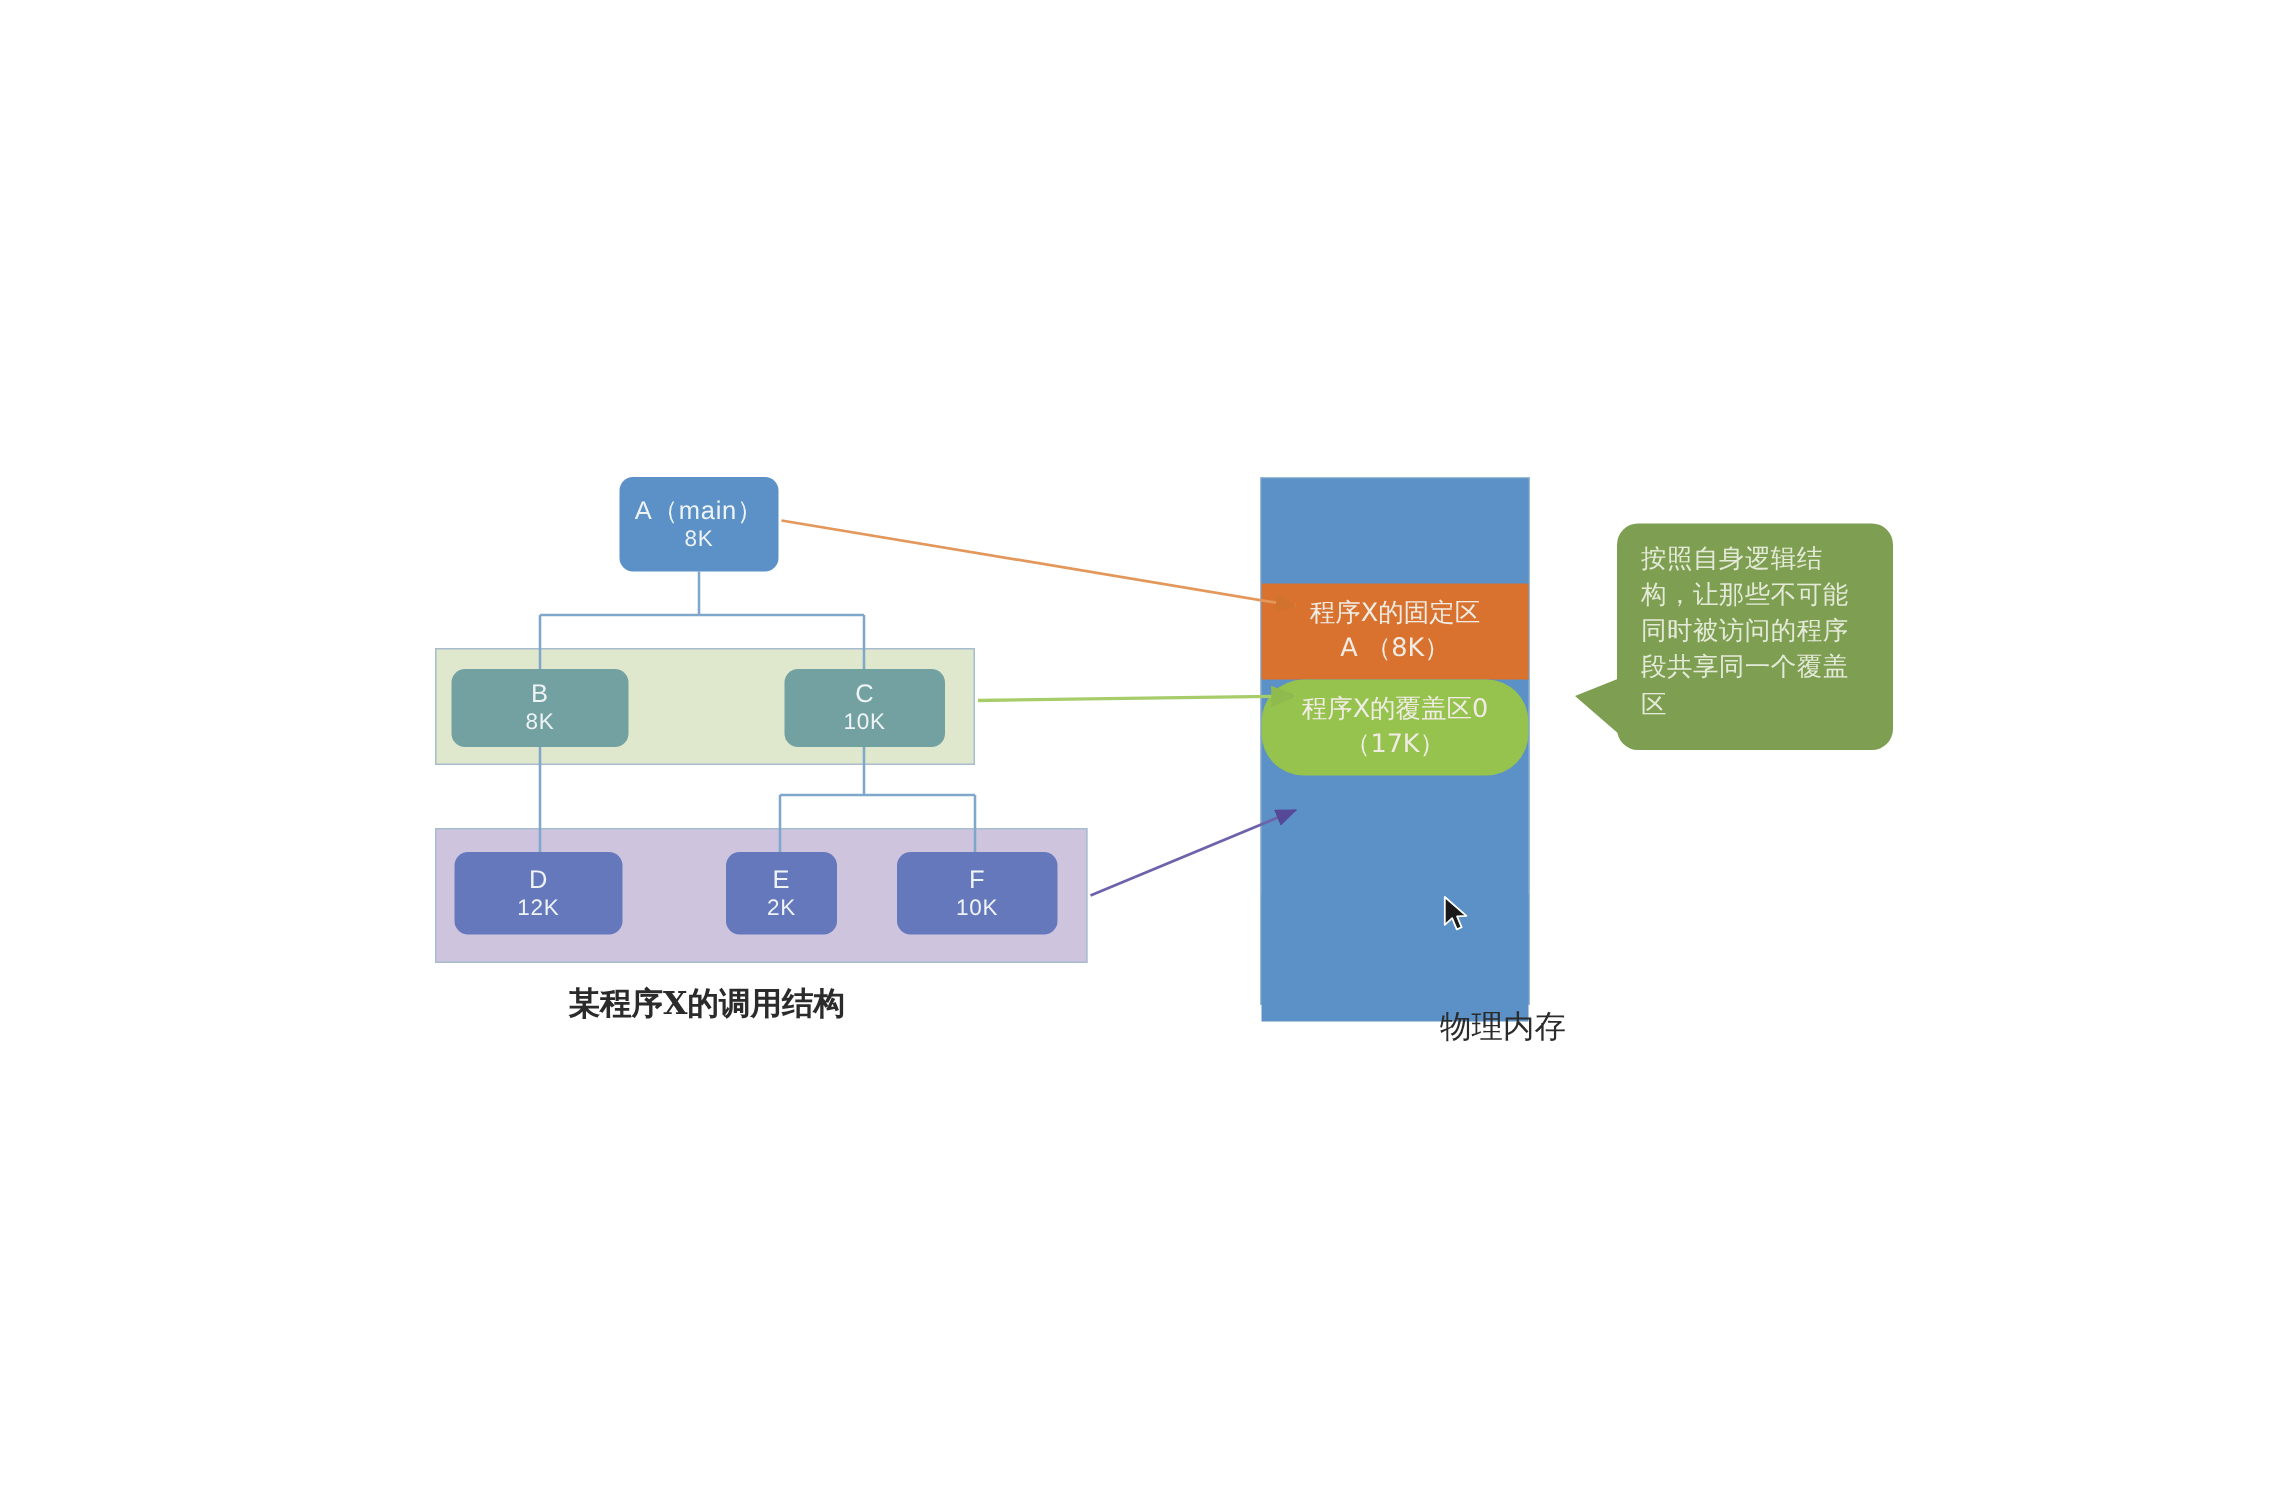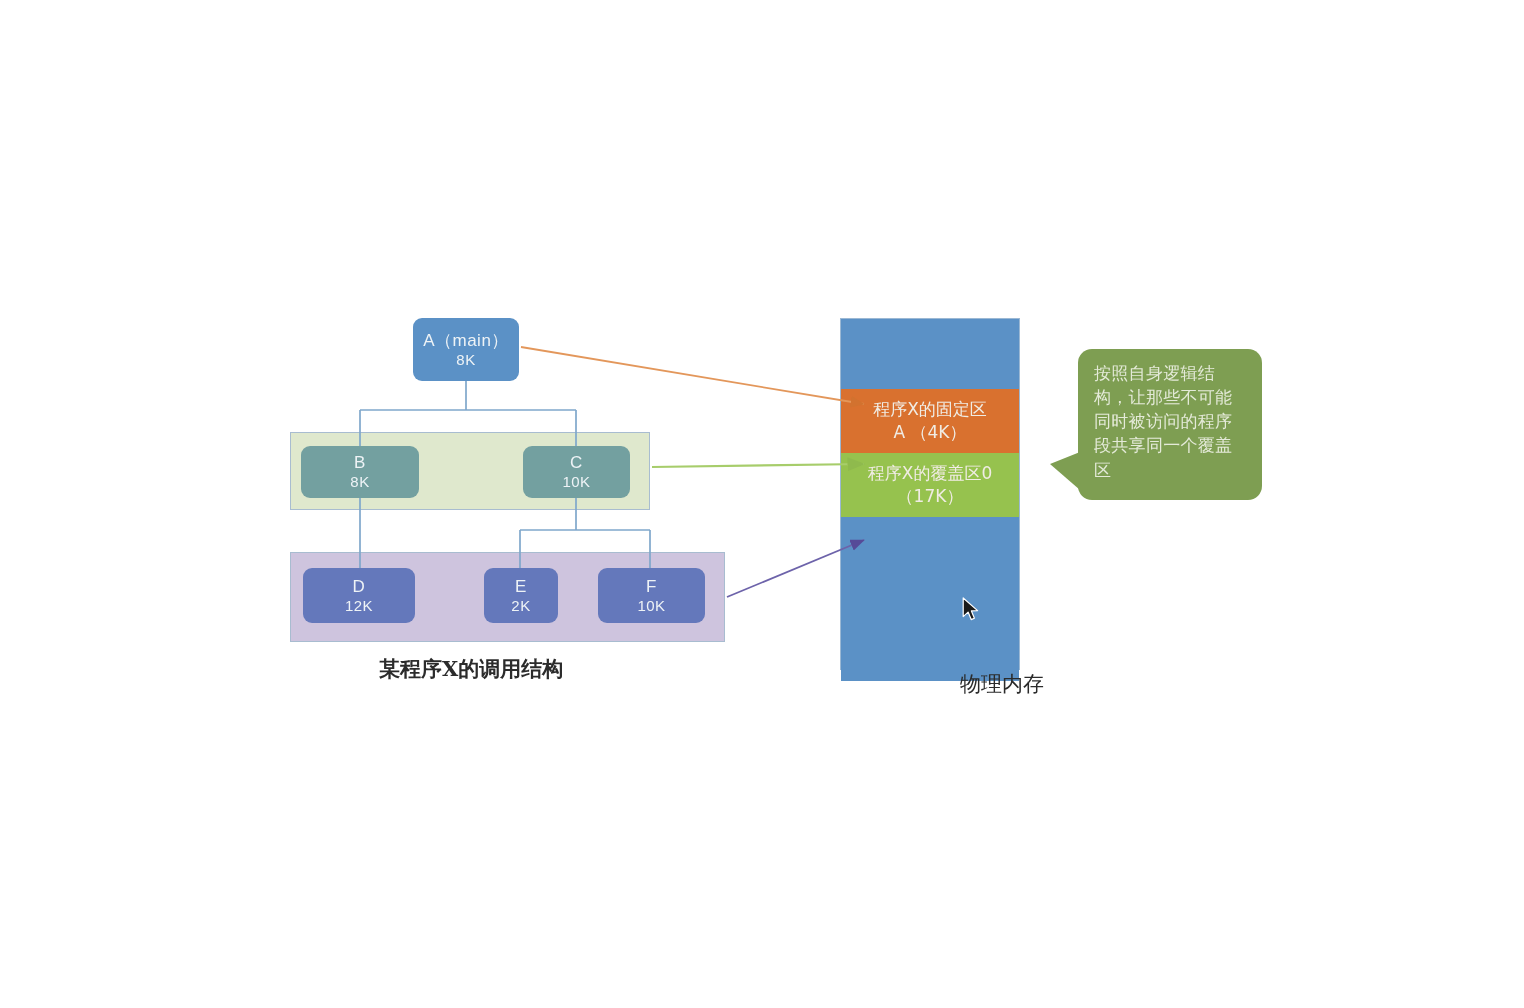--- a/index.html
+++ b/index.html
@@ -178,24 +178,24 @@
     <span class="ln1">F</span>
     <span class="ln2">10K</span>
   </div>
 
   <div class="mem-col" style="left:840px; top:303px; width:180px; height:352px;margin-top:15px;">
 
     <div class="mem-block" style="top:0px; height:70px; background:#5b91c6;"></div>
 
     <div class="mem-block mem-fixed" style="top:70px; height:64px;">
       <span>程序X的固定区</span>
-      <span>A （4K）</span>
+      <span>A （8K）</span>
     </div>
 
-    <div class="mem-block mem-ov0" style="top:134px; height:64px;">
+    <div class="mem-block mem-ov0" style="top:134px; height:64px;border-radius:28px;">
       <span>程序X的覆盖区0</span>
       <span>（17K）</span>
     </div>
 
 
     <div class="mem-block" style="top:277px; height:85px; background:#5b91c6;"></div>
   </div>
 
   <svg id="arrows">
     <defs>

